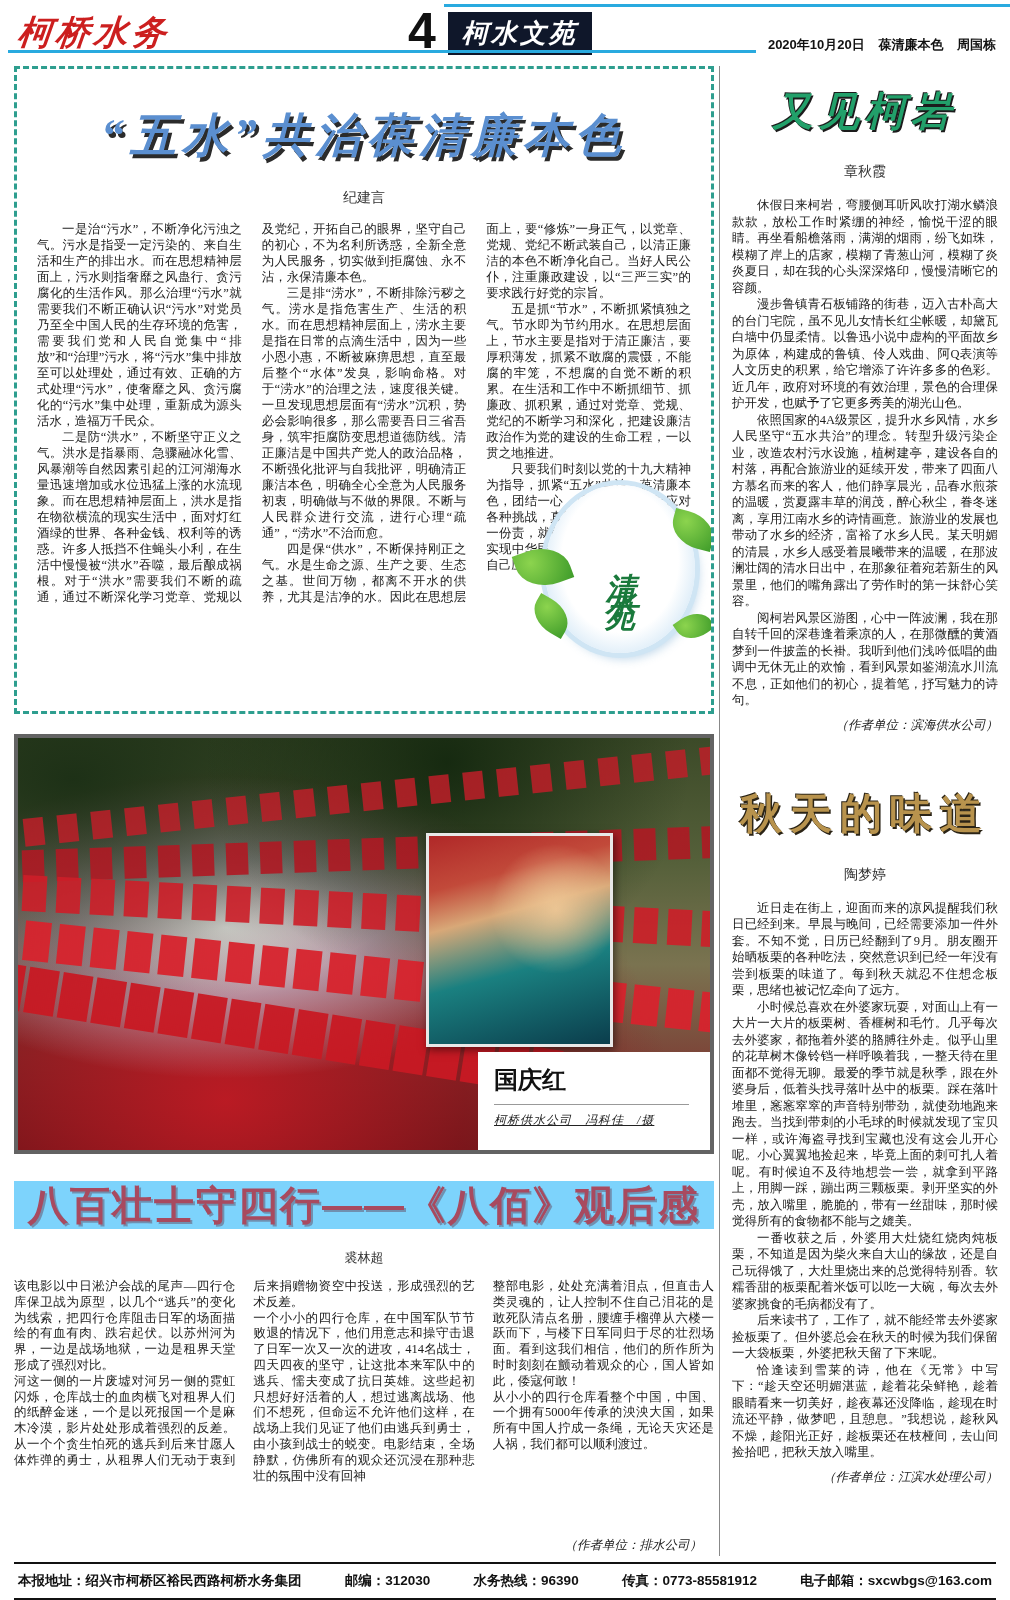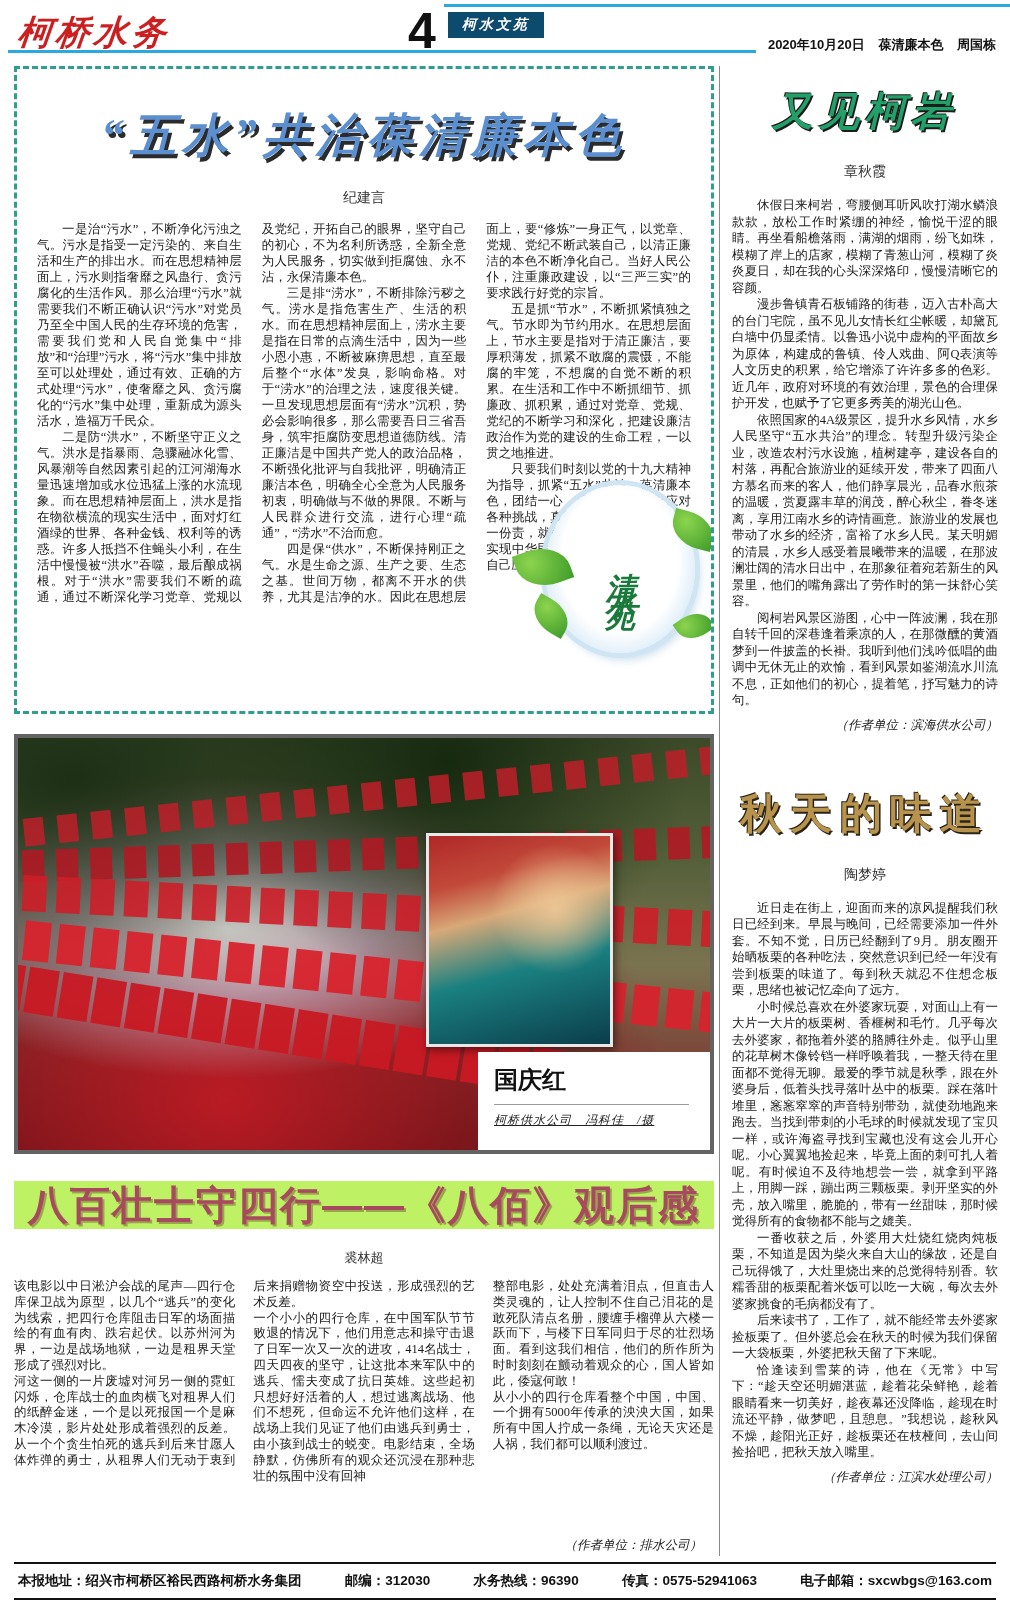--- a/index.html
+++ b/index.html
@@ -3,21 +3,21 @@
 <meta charset="utf-8">
 <style>
   * { margin:0; padding:0; box-sizing:border-box; }
   html,body { width:1010px; background:#fff; }
   body { position:relative; height:1600px; font-family:"Liberation Serif", serif; color:#1a1a1a; overflow:hidden; }
 
   
   .header { position:absolute; left:0; top:0; width:1010px; height:62px; }
   .masthead { position:absolute; left:18px; top:10px; font-size:34px; font-weight:bold; font-style:italic; color:#cc1f1f; letter-spacing:4px; transform:skewX(-6deg); }
   .pageno { position:absolute; left:408px; top:2px; font-size:50px; font-weight:bold; font-family:"Liberation Sans", sans-serif; color:#111; }
-  .section-box { position:absolute; left:448px; top:12px; background:#0c4a6e; color:#fff; font-weight:bold; font-size:14px; padding:4px 14px; letter-spacing:3px; font-style:italic; }
+  .section-box { position:absolute; left:448px; top:12px; background:#0f172a; color:#fff; font-weight:bold; font-size:26px; padding:4px 14px; letter-spacing:3px; font-style:italic; }
   .header-topline { position:absolute; left:444px; top:4px; width:566px; height:3px; background:#29aadf; }
   .header-botline { position:absolute; left:8px; top:50px; width:748px; height:3px; background:#29aadf; }
   .dateline { position:absolute; right:14px; top:36px; font-size:13px; font-weight:bold; font-family:"Liberation Sans", sans-serif; color:#111; }
   .dateline span { margin-left:10px; }
 
   
   .main-box { position:absolute; left:14px; top:66px; width:700px; height:648px; border:3px dashed #2e9e8f; padding:14px 20px 10px; overflow:hidden; }
   .main-title { text-align:center; font-size:46px; font-weight:bold; color:#5b8fd0; letter-spacing:6px; margin-top:22px; text-shadow:3px 4px 0 #2b2b2b; font-style:italic; }
   .main-author { text-align:center; font-size:14px; margin:22px 0 14px; color:#333; }
   .main-cols { column-count:3; column-gap:20px; font-size:12.5px; line-height:16px; text-align:justify; height:500px; }
@@ -57,21 +57,21 @@
         radial-gradient(circle at 70% 35%, rgba(240,200,150,.9), transparent 35%),
         linear-gradient(165deg, #b02828 0%, #c24a3a 22%, #d8a878 38%, #1a8080 62%, #0b3d4c 100%); }
   .caption-box { position:absolute; right:0; bottom:0; width:232px; height:98px; background:#ffffff; padding:12px 16px 8px; }
   .caption-title { font-size:24px; font-weight:bold; font-family:"Liberation Sans", sans-serif; color:#111; }
   .caption-rule { width:195px; height:1px; background:#999; margin:8px 0 7px; }
   .caption-credit { font-size:12px; font-style:italic; color:#222; letter-spacing:1px;text-decoration:underline; }
 
   
   .babai { position:absolute; left:14px; top:1178px; width:700px; height:378px; overflow:hidden; }
   .babai-title { text-align:center; font-size:40px; font-weight:bold; font-family:"Liberation Sans", sans-serif; letter-spacing:2px; }
-  .babai-title span { color:#a84a5f; background:#bef264; padding:2px 14px; text-shadow:2px 2px 0 rgba(90,20,35,.35); }
+  .babai-title span { color:#a84a5f; background:#7dd3fc; padding:2px 14px; text-shadow:2px 2px 0 rgba(90,20,35,.35); }
   .babai-author { text-align:center; font-size:13px; margin:16px 0 12px; color:#333; }
   .babai-cols { column-count:3; column-gap:18px; font-size:12.5px; line-height:15.8px; text-align:justify; height:262px; }
 
   
   .vrule { position:absolute; left:719px; top:66px; width:1px; height:1490px; background:#888; }
   .rightcol { position:absolute; left:732px; top:66px; width:266px; }
   .art { font-size:12.5px; line-height:16.5px; text-align:justify; }
   .keyan-title { text-align:center; font-size:40px; font-weight:bold; color:#22a06a; letter-spacing:6px; margin-top:18px; font-style:italic;
                  text-shadow:1.5px 1.5px 0 #1c1c1c, -1px -1px 0 #1c1c1c; }
   .art-author { text-align:center; font-size:14px; margin:24px 0 16px; color:#333; }
@@ -174,16 +174,16 @@
       </div>
     <div class="credit">（作者单位：江滨水处理公司）</div>
   </div>
 </div>
 
 <div class="footer">
   <div class="footer-row">
     <span>本报地址：绍兴市柯桥区裕民西路柯桥水务集团</span>
     <span>邮编：312030</span>
     <span>水务热线：96390</span>
-    <span>传真：0575-52941063</span>
+    <span>传真：0773-85581912</span>
     <span>电子邮箱：sxcwbgs@163.com</span>
   </div>
 </div>
 
 </body></html>

